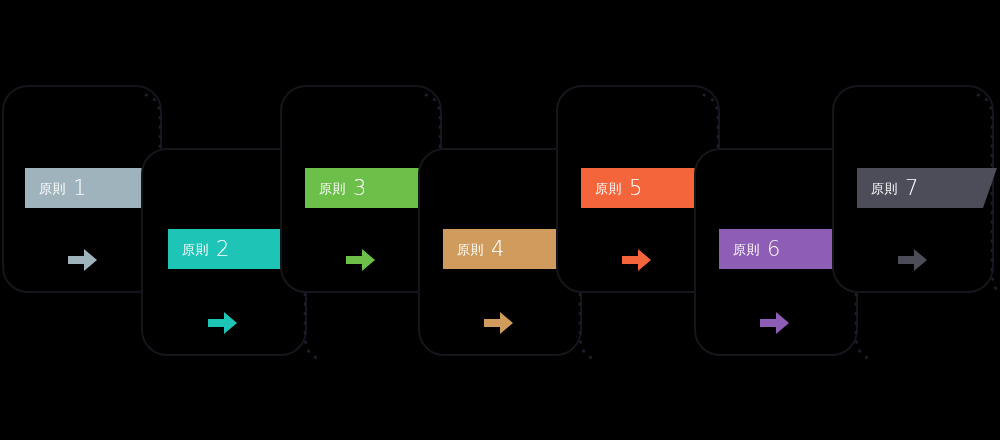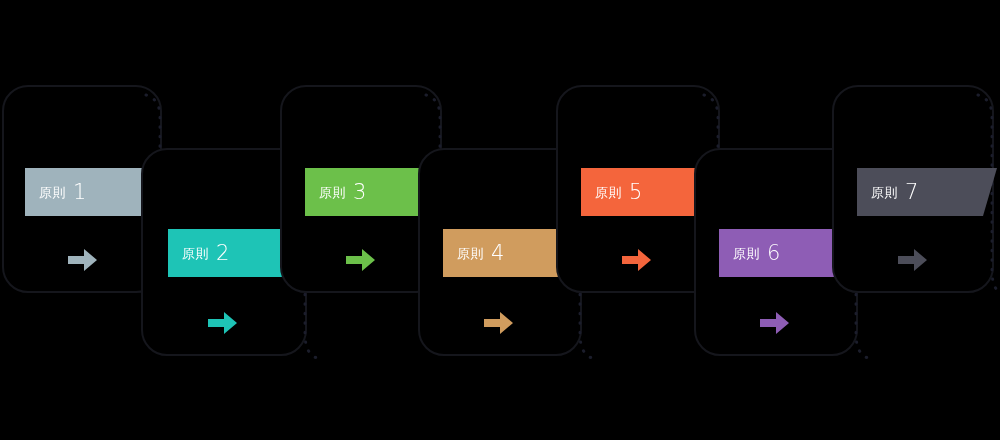--- a/index.html
+++ b/index.html
@@ -33,21 +33,21 @@
   .dots {
     position: absolute;
     pointer-events: none;
     overflow: visible;
   }
   .dots svg { display: block; overflow: visible; }
 
   
   .banner {
     position: absolute;
-    height: 48px;
+    height: 40px;
     display: flex;
     align-items: center;
     box-sizing: border-box;
     padding-left: 14px;
     color: #ffffff;
     white-space: nowrap;
     -webkit-clip-path: polygon(0 0, 100% 0, calc(100% - 14px) 100%, 0 100%);
     clip-path: polygon(0 0, 100% 0, calc(100% - 14px) 100%, 0 100%);
   }
   .banner .b-word {

